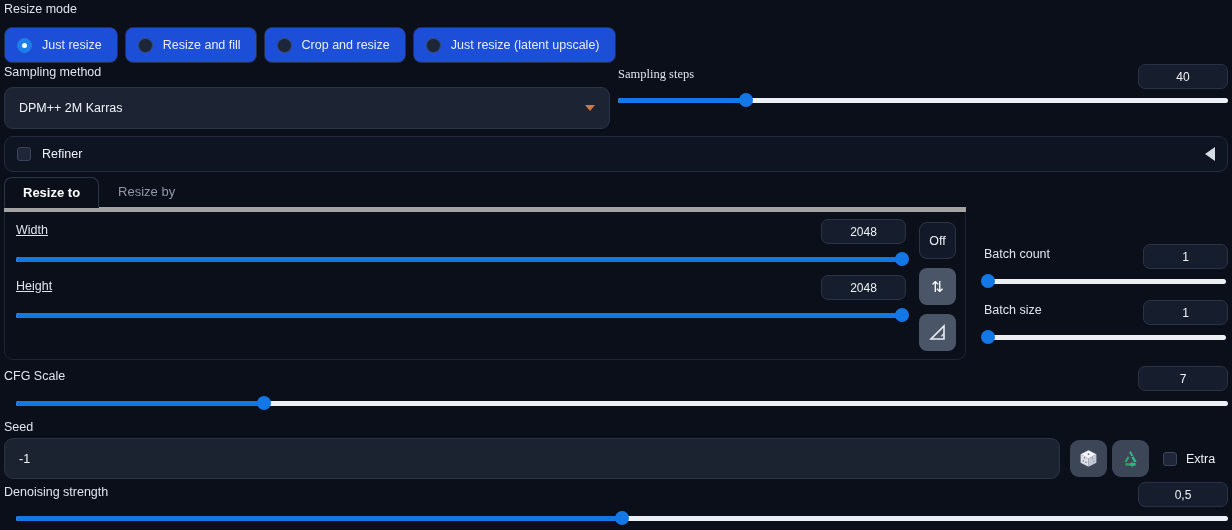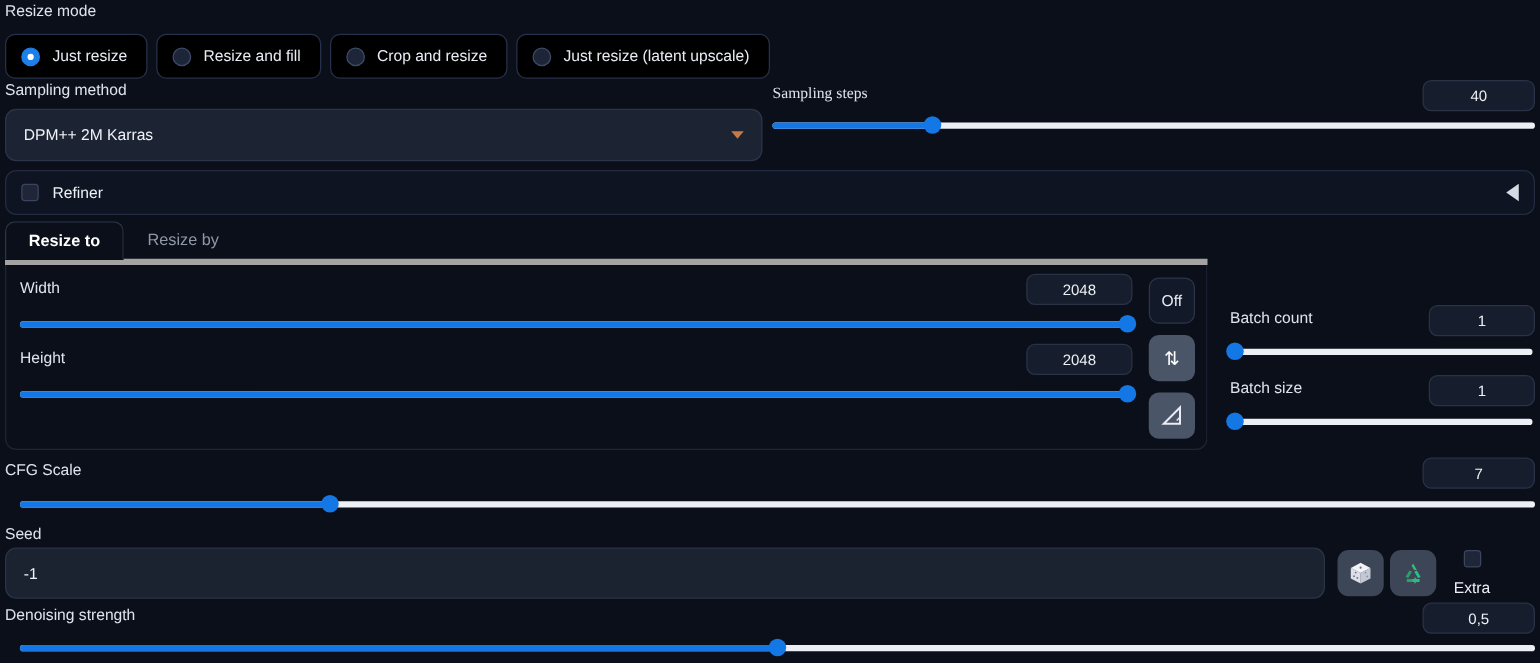--- a/index.html
+++ b/index.html
@@ -26,21 +26,21 @@
   #resize-mode-label { position: absolute; left: 4px; top: 3px; }
 
   #resize-mode-options {
     position: absolute; left: 4px; top: 27px;
     display: flex; gap: 7px;
   }
   .radio-pill {
     height: 36px;
     display: flex; align-items: center; gap: 10px;
     padding: 0 15px 0 12px;
-    background: #000000;
+    background: #1d4ed8;
     border: 1px solid #27304a;
     border-radius: 8px;
     cursor: pointer;
   }
   .radio-dot {
     width: 15px; height: 15px; border-radius: 50%;
     border: 1px solid #3e4a68;
     background: #1d2538;
     flex: none;
     position: relative;
@@ -160,21 +160,21 @@
   
   #resize-to-panel {
     position: absolute; left: 4px; top: 212px;
     width: 962px; height: 148px;
     border: 1px solid #1d2537;
     border-top: none;
     border-radius: 0 0 9px 9px;
   }
 
   .dim-row { position: absolute; left: 16px; width: 890px; }
-  .dim-label { position: absolute; left: 0; top: 0; }
+  .dim-label { position: absolute; left: 0; top: 0; text-decoration: underline; }
   .dim-number {
     position: absolute; right: 0; top: -5px;
     width: 85px; height: 25px;
     background: #161e2d; border: 1px solid #2a3247; border-radius: 7px;
     display: flex; align-items: center; justify-content: center;
     font-size: 12px; color: #eef1f6;
   }
   .dim-slider { position: absolute; left: 0; top: 28px; width: 886px; }
 
   
@@ -237,21 +237,21 @@
   }
   .seed-icon-btn {
     width: 37px; height: 37px;
     background: #3d4657;
     border-radius: 9px;
     display: flex; align-items: center; justify-content: center;
     cursor: pointer;
   }
   #extra-checkbox-wrap {
     display: flex; align-items: center; gap: 9px;
-    margin-left: 9px; cursor: pointer; flex-direction: column;
+    margin-left: 9px; cursor: pointer;
   }
   #extra-label { font-size: 12.5px; color: #eef1f6; }
 
   
   #denoise-group { position: absolute; left: 4px; top: 486px; width: 1224px; }
   #denoise-label { position: absolute; left: 0; top: 0; }
   #denoise-number {
     position: absolute; right: 0; top: -4px;
     width: 90px; height: 25px;
     background: #161e2d; border: 1px solid #2a3247; border-radius: 7px;

